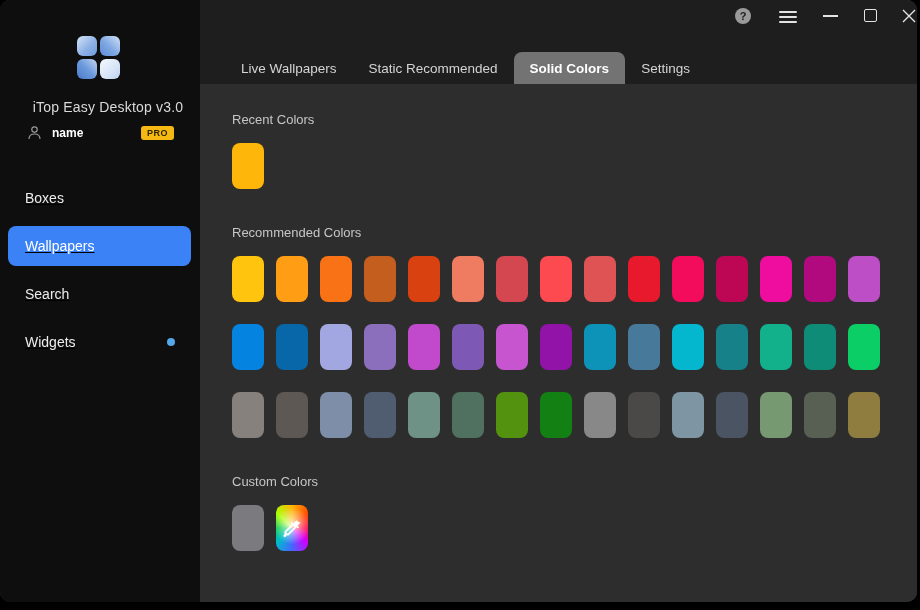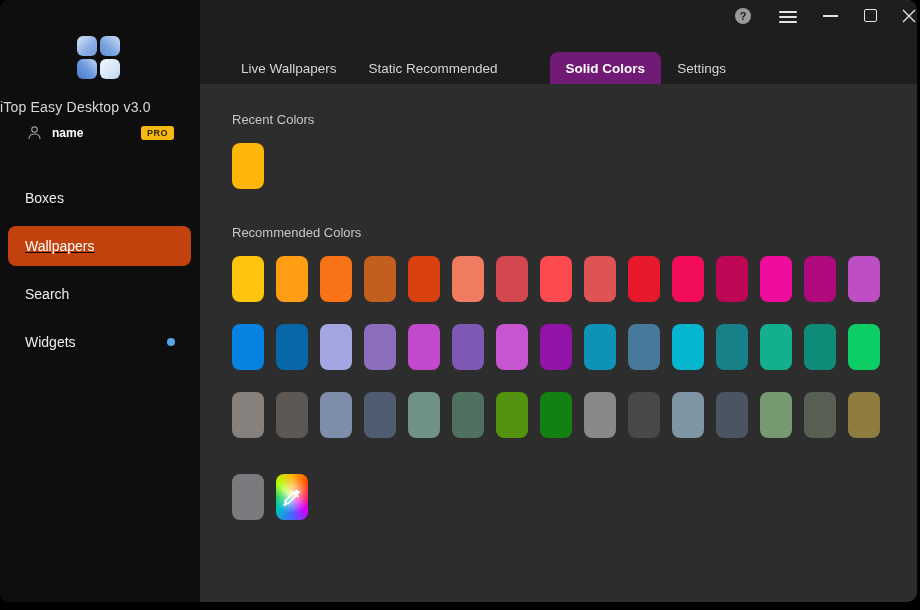--- a/index.html
+++ b/index.html
@@ -10,42 +10,42 @@
 
   
   .sidebar { position:relative; width:200px; flex:0 0 200px; background:#0e0e0e; }
   .logo { position:absolute; top:36px; left:77px; width:43px; height:43px;
           display:grid; grid-template-columns:20px 20px; grid-template-rows:20px 20px; gap:3px; }
   .logo div { border-radius:6px; }
   .lg-tl { background:linear-gradient(135deg,#d7e5f8 0%,#8fb2e6 55%,#6d9adc 100%); }
   .lg-tr { background:linear-gradient(45deg,#5d8bd5 0%,#7ea7e2 45%,#d3e2f8 100%); }
   .lg-bl { background:linear-gradient(45deg,#4a7bcb 0%,#6d9adc 50%,#c2d6f2 100%); }
   .lg-br { background:linear-gradient(135deg,#f3f8fd 0%,#d7e5f8 60%,#bcd2f0 100%); }
-  .app-title { position:absolute; top:99px; left:0; width:216px; text-align:left;
+  .app-title { position:absolute; top:99px; left:0; width:216px; text-align:center;
                color:#d9d9d9; font-size:14px; letter-spacing:.2px; }
   .user-row { position:absolute; top:124px; left:28px; right:26px; height:18px;
               display:flex; align-items:center; }
   .user-row svg { flex:0 0 13px; }
   .user-name { margin-left:11px; color:#fff; font-size:12px; font-weight:bold; }
   .pro-badge { margin-left:auto; background:#f6b914; color:#2e2500; font-size:9px;
                font-weight:bold; padding:2px 6px 2px; border-radius:3px; letter-spacing:.5px; }
   .menu { position:absolute; top:178px; left:8px; right:9px;text-decoration:underline; }
   .menu-item { height:40px; border-radius:8px; display:flex; align-items:center;
                padding:0 16px 0 17px; margin-bottom:8px; color:#ededed; font-size:14px;
                cursor:pointer; }
   .menu-item.active { color:#fff; }
   .menu-dot { width:8px; height:8px; border-radius:50%; margin-left:auto; }
 
   
   .main { position:relative; flex:1; background:#2d2d2d; }
   .header { position:absolute; top:0; left:0; right:0; height:84px; background:#1e1e1e; }
   .tabs { position:absolute; left:25px; bottom:0; display:flex; align-items:center; }
   .tab { height:32px; display:flex; align-items:center; padding:0 16px; font-size:13.5px;
          color:#d4d4d4; border-radius:8px 8px 0 0; cursor:pointer; white-space:nowrap; }
-  .tab.active { background:#701a75; color:#fff; font-weight:bold;margin-left:36px; }
+  .tab.active { background:#737373; color:#fff; font-weight:bold; }
   .help-btn { position:absolute; top:8px; right:166px; width:16px; height:16px; border-radius:50%;
               background:#9a9a9a; color:#1c1c1c; font-size:11px; font-weight:bold;
               display:flex; align-items:center; justify-content:center; cursor:pointer; }
   .menu-btn { position:absolute; top:11px; right:120px; width:18px; cursor:pointer; }
   .menu-btn i { display:block; height:2px; background:#e3e3e3; margin-bottom:3px; border-radius:1px; }
   .min-btn { position:absolute; top:15px; right:79px; width:15px; height:2px; background:#e3e3e3; cursor:pointer; }
   .max-btn { position:absolute; top:9px; right:40px; width:13px; height:13px;
              border:1.5px solid #e3e3e3; border-radius:2px; cursor:pointer; }
   .close-btn { position:absolute; top:8px; right:0px; width:16px; height:16px; cursor:pointer; }
   .close-btn svg { width:16px; height:16px; }
@@ -80,21 +80,21 @@
         <circle cx="6.5" cy="3.6" r="2.7" fill="none" stroke="#9a9a9a" stroke-width="1.2"></circle>
         <path d="M1 13 C1 9.6 3.3 8 6.5 8 C9.7 8 12 9.6 12 13" fill="none" stroke="#9a9a9a" stroke-width="1.2"></path>
       </svg>
       <span class="user-name">name</span>
       <span class="pro-badge">PRO</span>
     </div>
     <div class="menu" id="menu">
         <div class="menu-item">
           <span>Boxes</span>
         </div>
-        <div class="menu-item active" style="background: #c2410c; text-align: center;">
+        <div class="menu-item active" style="background: #3b82f6; text-align: center;">
           <span>Wallpapers</span>
         </div>
         <div class="menu-item">
           <span>Search</span>
         </div>
         <div class="menu-item">
           <span>Widgets</span>
           <span class="menu-dot" style="background: rgb(84, 168, 234);"></span>
         </div>
       </div>
@@ -177,20 +177,21 @@
             <div class="swatch" title="#888888" style="background: rgb(136, 136, 136);"></div>
             <div class="swatch" title="#4b4947" style="background: rgb(75, 73, 71);"></div>
             <div class="swatch" title="#7e95a3" style="background: rgb(126, 149, 163);"></div>
             <div class="swatch" title="#4b5462" style="background: rgb(75, 84, 98);"></div>
             <div class="swatch" title="#769972" style="background: rgb(118, 153, 114);"></div>
             <div class="swatch" title="#585f53" style="background: rgb(88, 95, 83);"></div>
             <div class="swatch" title="#8e7d3e" style="background: rgb(142, 125, 62);"></div>
           </div>
         </div>
       <div class="gap-lg"></div>
+      <div class="section-title">Custom Colors</div>
       <div class="swatch-row" id="custom-row">
           <div class="swatch" title="#7b7b7f" style="background: rgb(123, 123, 127);"></div>
           <div class="swatch picker">
             <svg viewBox="0 0 24 24">
               <path fill="#fff" d="M20.71 5.63l-2.34-2.34a1 1 0 0 0-1.41 0l-3.12 3.12-1.93-1.91-1.41 1.41 1.42 1.42L3 16.25V21h4.75l9.92-9.92 1.42 1.42 1.41-1.41-1.92-1.92 3.12-3.12a1 1 0 0 0 .01-1.42zM6.92 19L5 17.08l8.06-8.06 1.92 1.92z"></path>
               <circle fill="#fff" cx="3.4" cy="21.4" r="1.6"></circle>
             </svg>
           </div>
         </div>
     </div>

